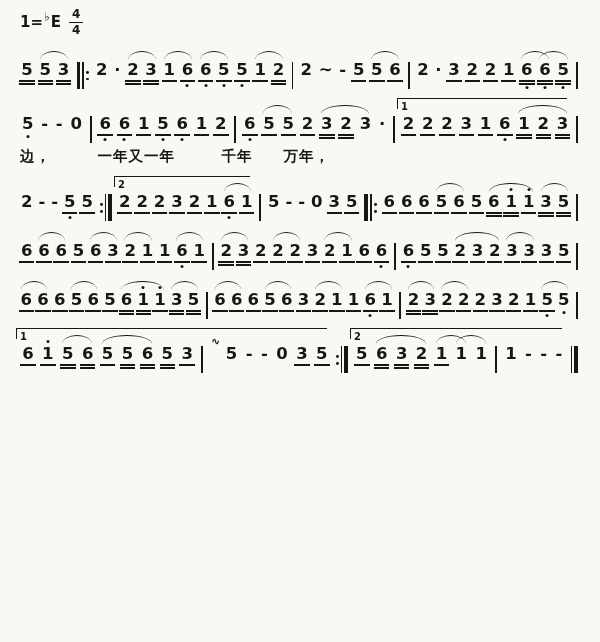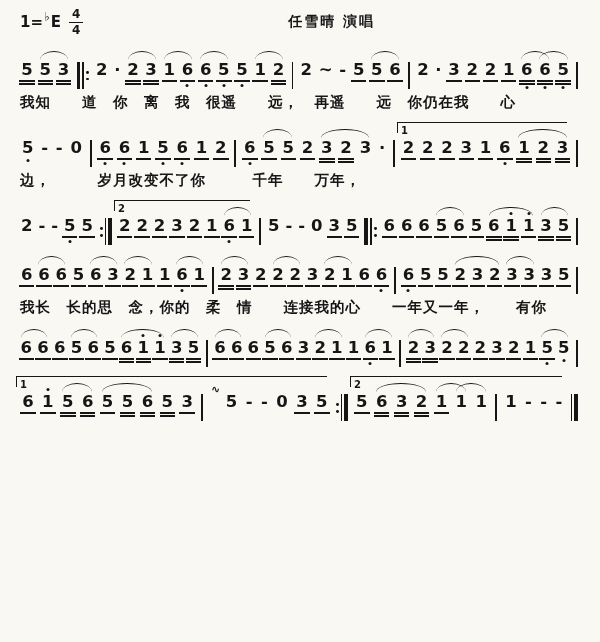--- a/index.html
+++ b/index.html
@@ -40,21 +40,20 @@
   <div class="meta">
     <div class="keysig">
       <span>1=</span>
         <span class="flat">♭</span>
         <span>E</span>
       <span class="frac">
         <span class="top">4</span>
         <span class="bot">4</span>
       </span>
     </div>
-    <div class="perf">任雪晴  演唱</div>
   </div>
 
   <div id="score">
       <div class="system">
         <div class="notes">
           <div class="measure" style="flex-grow: 3;">
             <span class="note">5<i class="u" style="bottom: 6px;"></i><i class="u" style="bottom: 3px;"></i></span>
             <span class="note">5<i class="u" style="bottom: 6px;"></i><i class="u" style="bottom: 3px;"></i></span>
             <span class="note">3<i class="u" style="bottom: 6px;"></i><i class="u" style="bottom: 3px;"></i></span>
             <i class="slur" style="left: 22px; width: 28px;"></i>
@@ -109,21 +108,20 @@
             <span class="note">6<i class="u" style="bottom: 6px;"></i><i class="u" style="bottom: 3px;"></i><i class="dt" style="bottom: -1px;"></i></span>
             <span class="note">6<i class="u" style="bottom: 6px;"></i><i class="u" style="bottom: 3px;"></i><i class="dt" style="bottom: -1px;"></i></span>
             <span class="note">5<i class="u" style="bottom: 6px;"></i><i class="u" style="bottom: 3px;"></i><i class="dt" style="bottom: -1px;"></i></span>
             <i class="slur" style="left: 107px; width: 28px;"></i>
             <i class="slur" style="left: 125px; width: 29px;"></i>
           </div>
           <span class="barwrap">
             <i class="bl"></i>
           </span>
         </div>
-        <div class="lyr">我知　　道　你　离　我　很遥　　远，　再遥　　远　你仍在我　　心</div>
       </div>
       <div class="system has-volta">
         <div class="notes">
           <div class="measure" style="flex-grow: 4;">
             <span class="note">5<i class="dt" style="bottom: 4px;"></i></span>
             <span class="note">-</span>
             <span class="note">-</span>
             <span class="note">0</span>
           </div>
           <span class="barwrap">
@@ -165,21 +163,21 @@
             <span class="note">6<i class="u" style="bottom: 6px;"></i><i class="dt" style="bottom: 1px;"></i></span>
             <span class="note">1<i class="u" style="bottom: 6px;"></i><i class="u" style="bottom: 3px;"></i></span>
             <span class="note">2<i class="u" style="bottom: 6px;"></i><i class="u" style="bottom: 3px;"></i></span>
             <span class="note">3<i class="u" style="bottom: 6px;"></i><i class="u" style="bottom: 3px;"></i></span>
             <i class="slur" style="left: 119px; width: 49px;"></i>
           </div>
           <span class="barwrap">
             <i class="bl"></i>
           </span>
         </div>
-        <div class="lyr">边，　　　岁月改变不了你　　　千年　　万年，</div>
+        <div class="lyr">边，　　　一年又一年　　　千年　　万年，</div>
         <div class="volta" style="left: 379px; width: 169px;"><span>1</span></div>
       </div>
       <div class="system has-volta">
         <div class="notes">
           <div class="measure" style="flex-grow: 5;">
             <span class="note">2</span>
             <span class="note">-</span>
             <span class="note">-</span>
             <span class="note">5<i class="u" style="bottom: 6px;"></i><i class="dt" style="bottom: 1px;"></i></span>
             <span class="note">5<i class="u" style="bottom: 6px;"></i></span>
@@ -295,21 +293,20 @@
             <span class="note">3<i class="u" style="bottom: 6px;"></i></span>
             <span class="note">3<i class="u" style="bottom: 6px;"></i></span>
             <span class="note">5<i class="u" style="bottom: 6px;"></i></span>
             <i class="slur" style="left: 55px; width: 44px;"></i>
             <i class="slur" style="left: 106px; width: 28px;"></i>
           </div>
           <span class="barwrap">
             <i class="bl"></i>
           </span>
         </div>
-        <div class="lyr">我长　长的思　念，你的　柔　情　　连接我的心　　一年又一年，　　有你</div>
       </div>
       <div class="system">
         <div class="notes">
           <div class="measure" style="flex-grow: 11;">
             <span class="note">6<i class="u" style="bottom: 6px;"></i></span>
             <span class="note">6<i class="u" style="bottom: 6px;"></i></span>
             <span class="note">6<i class="u" style="bottom: 6px;"></i></span>
             <span class="note">5<i class="u" style="bottom: 6px;"></i></span>
             <span class="note">6<i class="u" style="bottom: 6px;"></i></span>
             <span class="note">5<i class="u" style="bottom: 6px;"></i></span>

